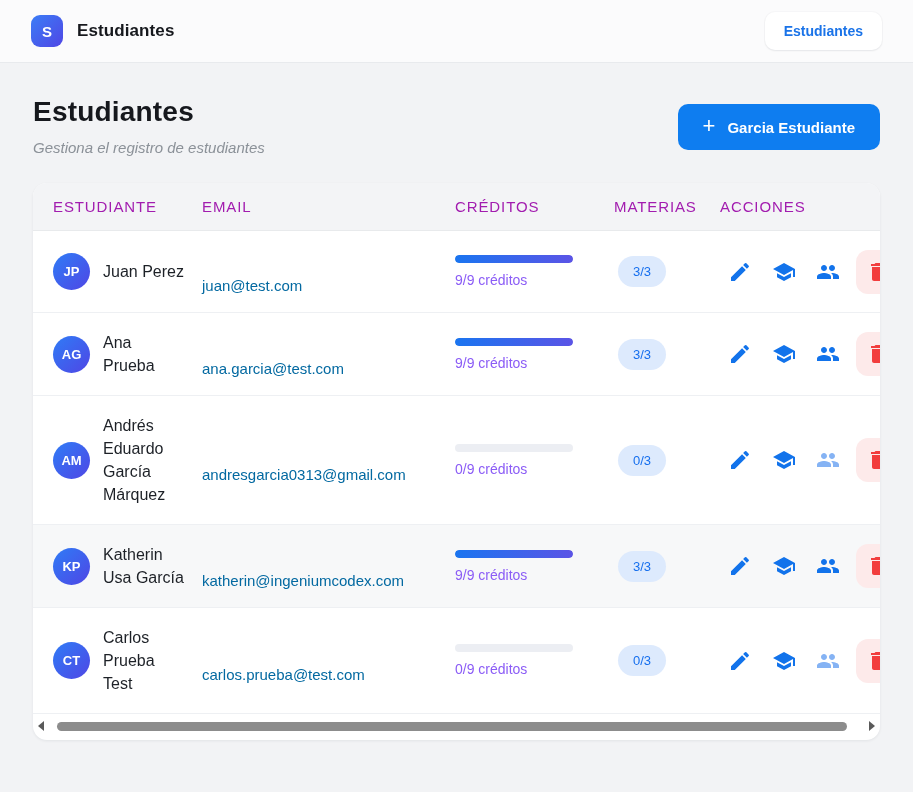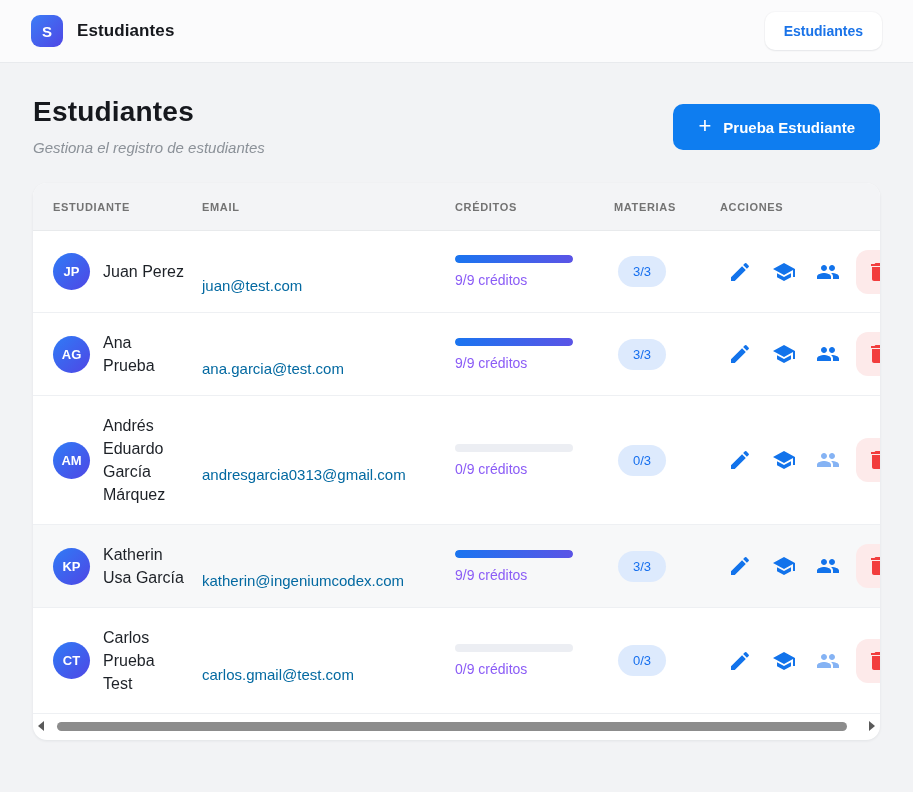--- a/index.html
+++ b/index.html
@@ -63,21 +63,21 @@
     grid-template-columns: 169px 253px 159px 106px 190px;
     width: 877px;
     align-items: center;
   }
   .thead {
     background: #f3f4f6;
     border-bottom: 1px solid #e8eaec;
     height: 48px;
   }
   .th {
-    font-size: 11px; font-weight: 700; color: #737373;
+    font-size: 15px; font-weight: 400; color: #a21caf;
     letter-spacing: .06em; text-transform: uppercase;
   }
   .th.first { padding-left: 20px; }
 
   .trow { border-bottom: 1px solid #eef0f3; padding: 18px 0; background: #fff; }
   .trow.highlight { background: #f7f8f9; }
 
   .student-cell { display: flex; align-items: center; gap: 13px; padding-left: 20px; }
   .avatar {
     width: 37px; height: 37px; border-radius: 50%; flex: none;
@@ -137,21 +137,21 @@
 </header>
 
 <main class="page">
   <div class="page-head">
     <div>
       <h1 class="page-title">Estudiantes</h1>
       <div class="page-subtitle">Gestiona el registro de estudiantes</div>
     </div>
     <button class="new-btn">
       <span class="plus">+</span>
-      <span>Prueba Estudiante</span>
+      <span>Garcia Estudiante</span>
     </button>
   </div>
 
   <div class="card">
     <div class="tgrid thead">
       <div class="th first">Estudiante</div>
       <div class="th">Email</div>
       <div class="th">Créditos</div>
       <div class="th">Materias</div>
       <div class="th">Acciones</div>
@@ -312,21 +312,21 @@
               </svg>
       </button>
     </div>
   </div>
 
   <div class="tgrid trow">
     <div class="student-cell">
       <div class="avatar">CT</div>
       <div class="name">Carlos Prueba Test</div>
     </div>
-    <div class="email">carlos.gmail@test.com</div>
+    <div class="email">carlos.prueba@test.com</div>
     <div>
       <div class="bar">
         <div class="fill" style="width: 0%;"></div>
       </div>
       <div class="credits-label">0/9 créditos</div>
     </div>
     <div>
       <span class="badge">0/3</span>
     </div>
     <div class="actions">

